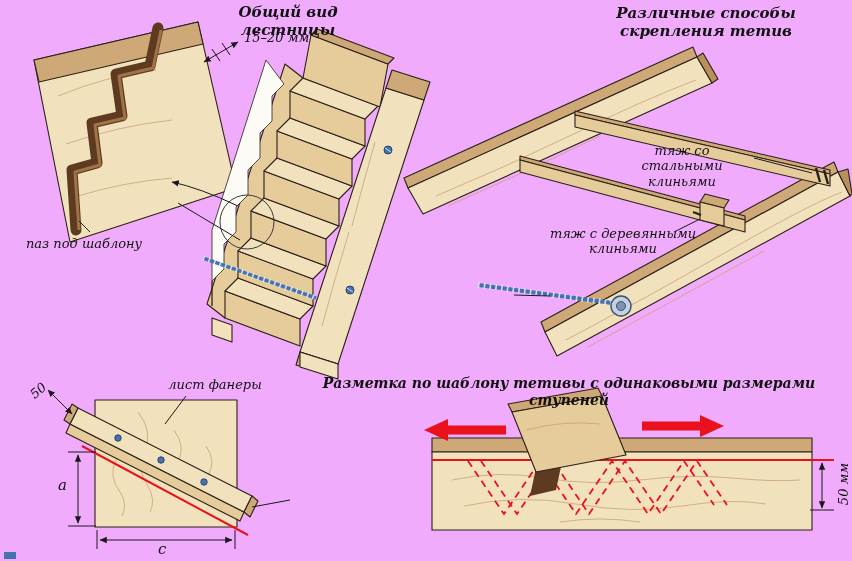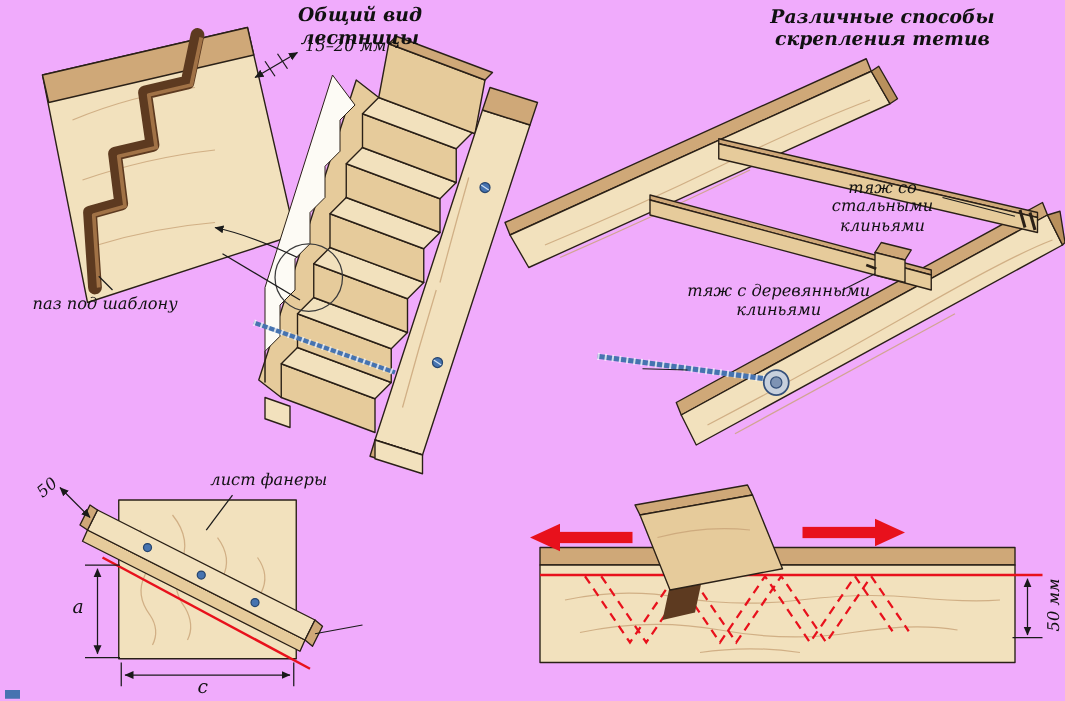--- a/index.html
+++ b/index.html
@@ -226,32 +226,33 @@
 
 <div class="label title" style="left:190px;top:4px;width:196px">Общий вид лестницы</div>
 
 <div class="label" style="left:244px;top:30px">15–20 мм</div>
 
 <div class="label" style="left:26px;top:236px">паз под шаблону</div>
 
 <div class="label title" style="left:556px;top:5px;width:300px">Различные способы
 скрепления тетив</div>
 
-<div class="label center" style="left:636px;top:143px;width:140px">тяж со стальными
+<div class="label center" style="left:612px;top:143px;width:140px">тяж со стальными
 клиньями</div>
 
 <div class="label center" style="left:548px;top:226px;width:150px">тяж с деревянными
 клиньями</div>
 
 
 <div class="label center" style="left:162px;top:377px;width:106px">лист фанеры</div>
 
 
 <div class="label" style="left:30px;top:383px;transform:rotate(-40deg)">50</div>
 
 <div class="label" style="left:58px;top:477px;font-size:15px">a</div>
 
 <div class="label" style="left:158px;top:541px;font-size:15px">c</div>
 
+<div class="label title" style="left:286px;top:375px;width:566px;font-size:14px">Разметка по шаблону тетивы с одинаковыми размерами ступеней</div>
 
 <div class="label center" style="left:836px;top:512px;width:56px;transform:rotate(-90deg);transform-origin:0 0">50 мм</div>
 
 </div>
 
 </body></html>

